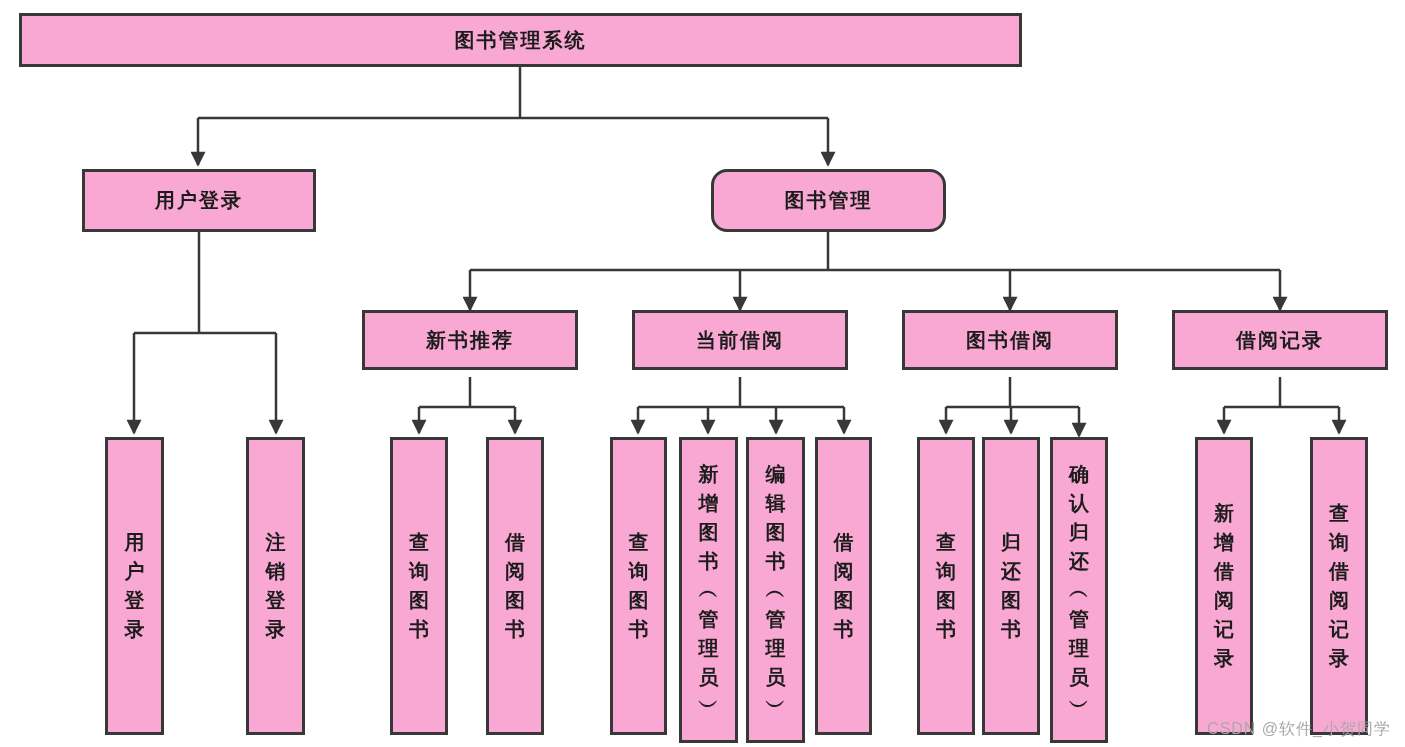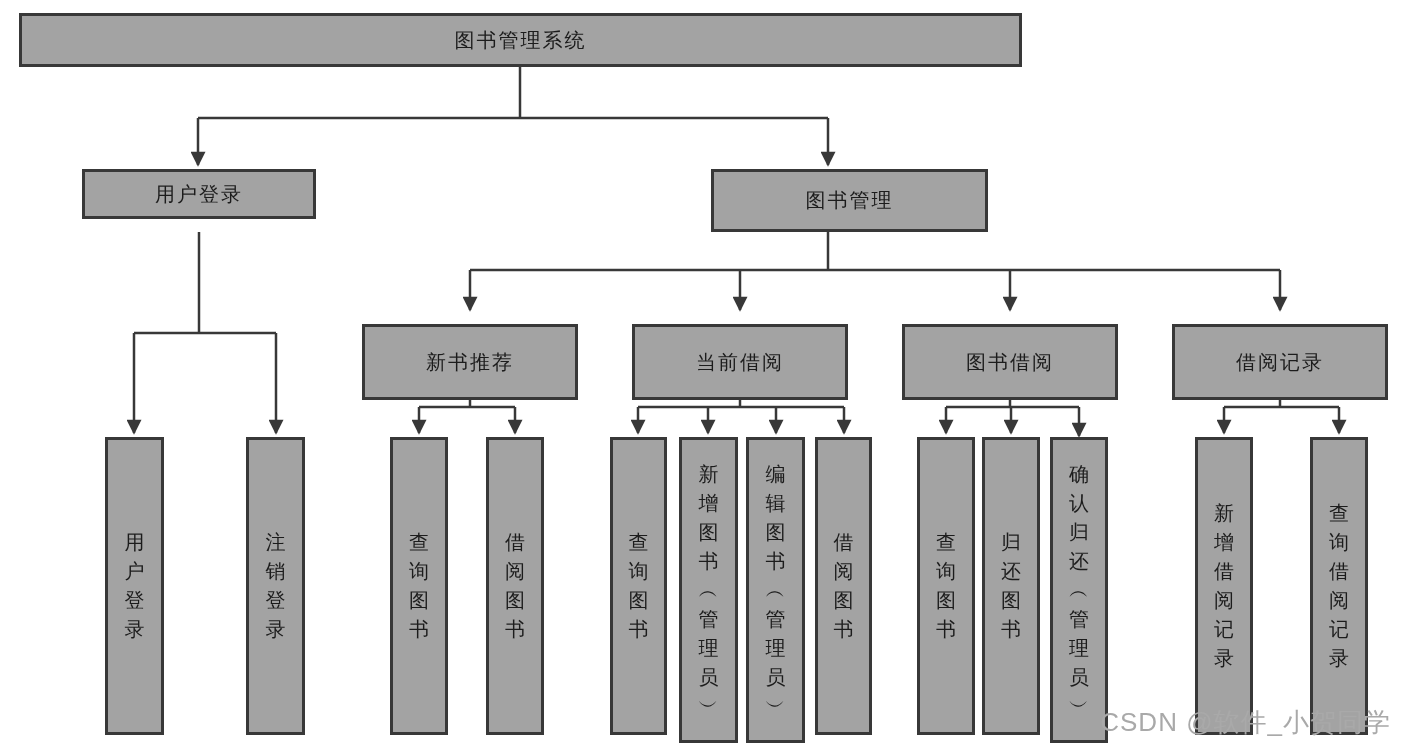--- a/index.html
+++ b/index.html
@@ -20,38 +20,39 @@
     position: absolute;
     left: 0; top: 0;
     width: 1405px;
     height: 747px;
     z-index: 1;
   }
   .node {
     position: absolute;
     box-sizing: border-box;
     border: 3px solid #383838;
-    background: #a3a3a3;
+    background: #f9a8d4;
     display: flex;
     align-items: center;
     justify-content: center;
     z-index: 2;
+    font-weight: bold;
   }
   .node .label {
     font-size: 20px;
     letter-spacing: 2px;
     white-space: nowrap;
   }
   
   .root  { left: 19px;  top: 13px;  width: 1003px; height: 54px; }
   
-  .l2-a  { left: 82px;  top: 169px; width: 234px; height: 50px; }
-  .l2-b  { left: 711px; top: 169px; width: 277px; height: 63px; }
+  .l2-a  { left: 82px;  top: 169px; width: 234px; height: 63px; }
+  .l2-b  { left: 711px; top: 169px; width: 235px; height: 63px; border-radius: 16px; }
   
-  .l3    { top: 324px; width: 216px; height: 76px; }
+  .l3    { top: 310px; width: 216px; height: 60px; }
   .l3-a  { left: 362px; }
   .l3-b  { left: 632px; }
   .l3-c  { left: 902px; }
   .l3-d  { left: 1172px; justify-content: center; }
   
   .leaf {
     top: 437px;
     height: 298px;
     flex-direction: column;
   }
@@ -79,21 +80,21 @@
   .leaf-8  { left: 815px;  width: 57px; }
   .leaf-9  { left: 917px;  width: 58px; }
   .leaf-10 { left: 982px;  width: 58px; }
   .leaf-11 { left: 1050px; width: 58px; }
   .leaf-12 { left: 1195px; width: 58px; }
   .leaf-13 { left: 1310px; width: 58px; }
   #watermark {
     position: absolute;
     right: 14px;
     bottom: 7px;
-    font-size: 26px;
+    font-size: 16px;
     color: #a9a9a9;
     letter-spacing: 1px;
     z-index: 3;
     white-space: nowrap;
   }
 </style>
 </head>
 <body>
 
 <div id="stage">

